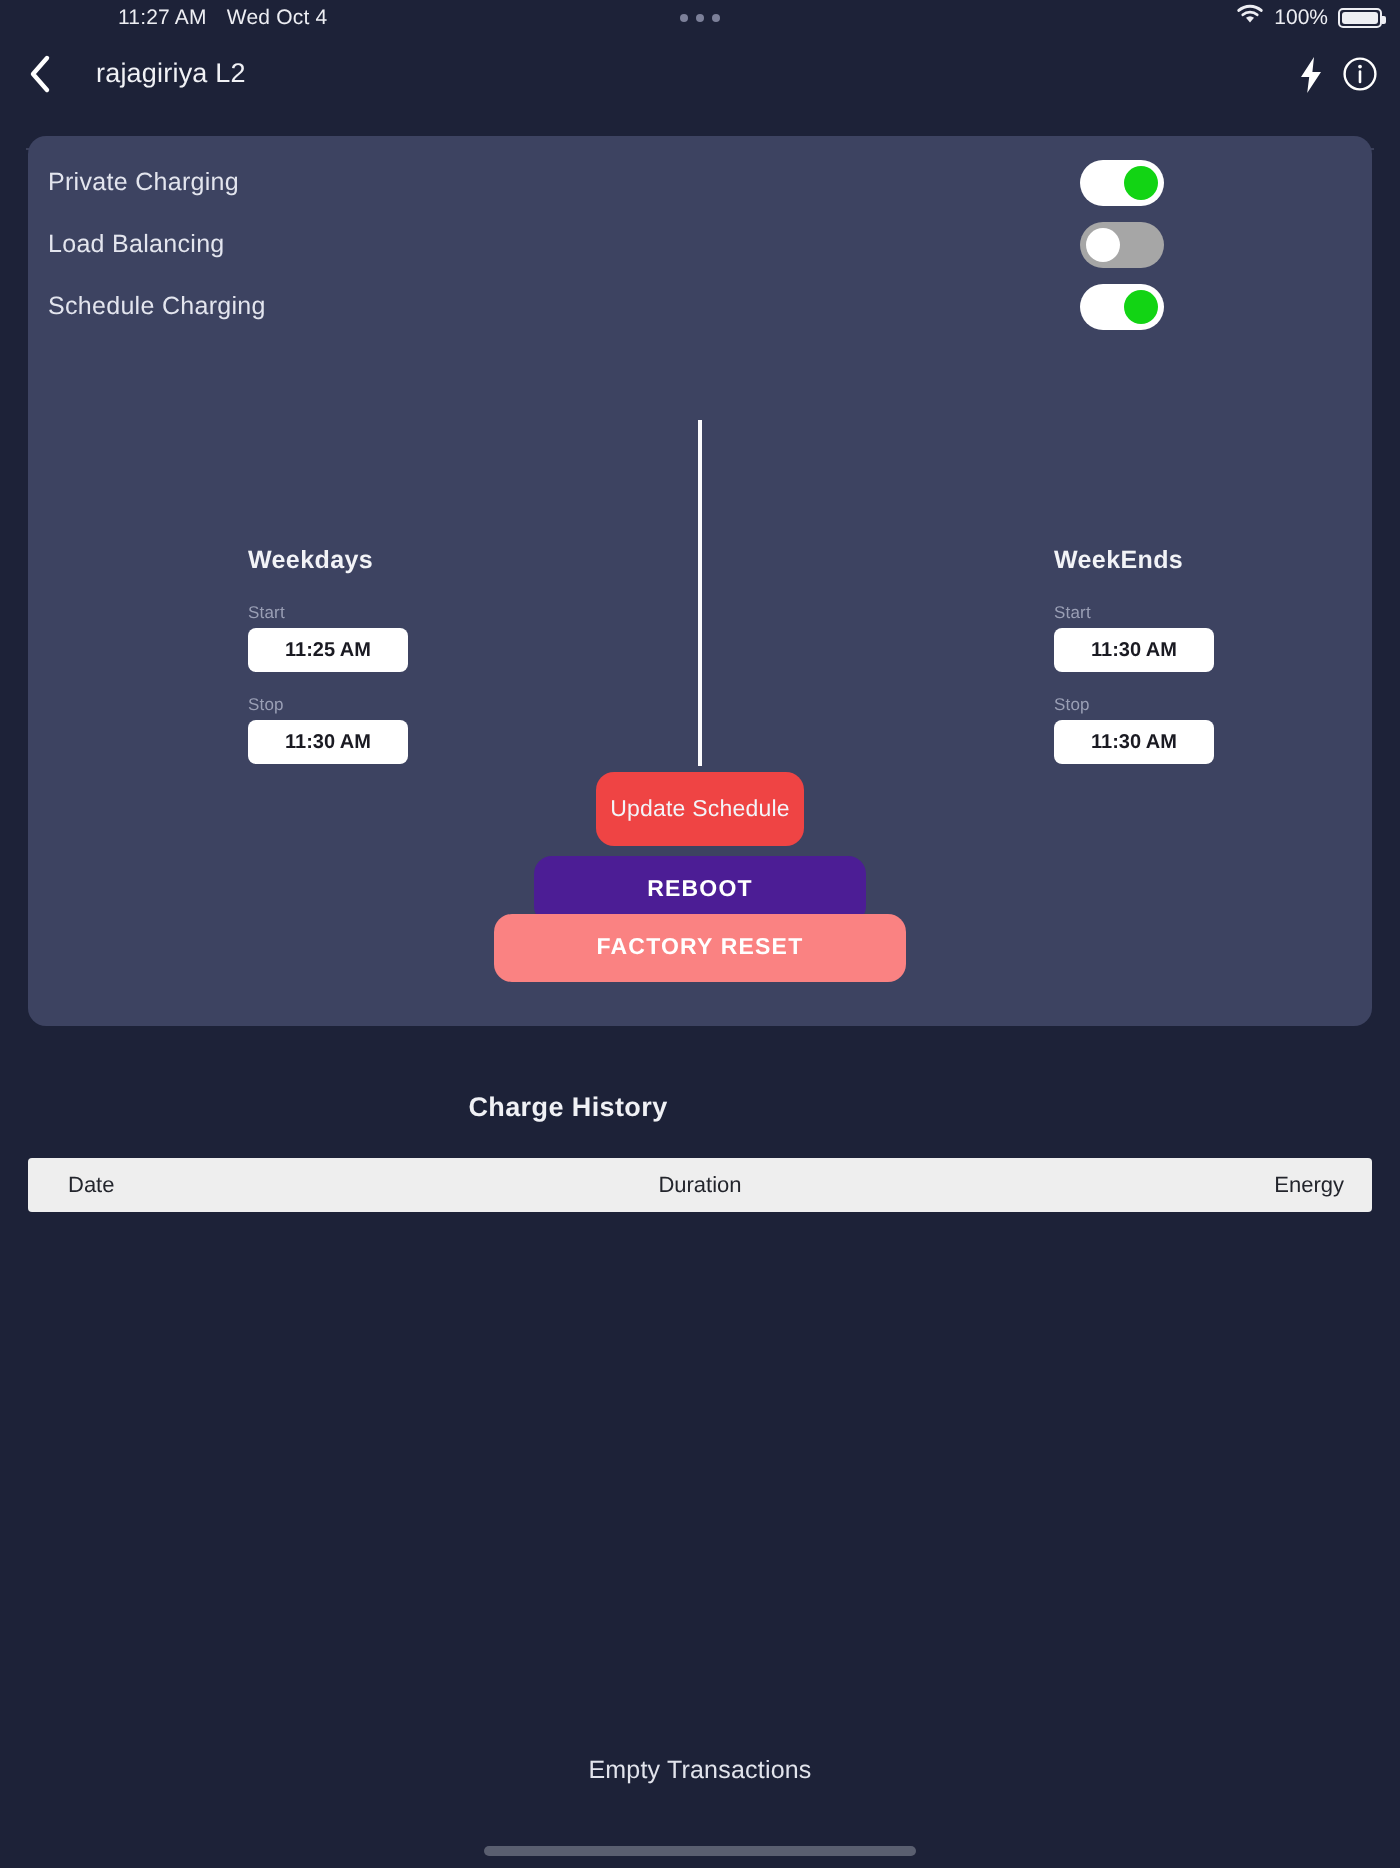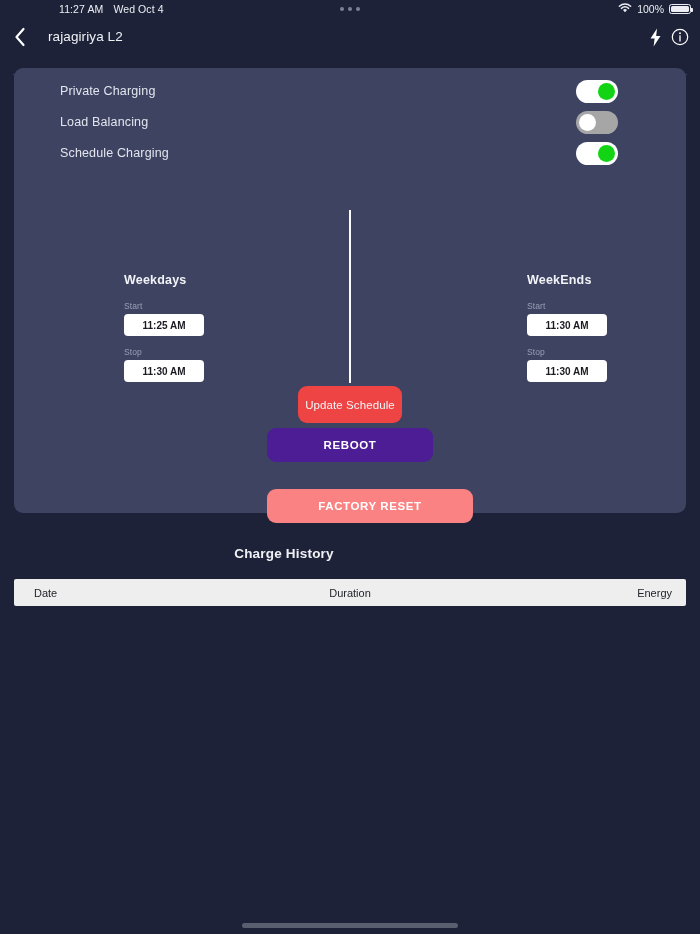--- a/index.html
+++ b/index.html
@@ -55,21 +55,21 @@
 
   
   .card {
     position: absolute; left: 14px; top: 68px;
     width: 672px; height: 445px;
     background: #3D4361;
     border-radius: 9px;
   }
   .toggle-row {
     position: absolute; left: 0; width: 576px; height: 30px;
-    display: flex; align-items: center; margin-left: 36px;
+    display: flex; align-items: center;
   }
   .toggle-row.r1 { top: 8px; }
   .toggle-row.r2 { top: 39px; }
   .toggle-row.r3 { top: 70px; }
   .toggle-label {
     position: absolute; left: 10px;
     color: #E3E5EE; font-size: 12.5px; letter-spacing: 0.15px;
   }
   .switch {
     position: absolute; right: 8px; top: 4px;
@@ -119,23 +119,23 @@
     top: 318px; width: 104px; height: 37px;
     background: #ef4444; border-radius: 9px;
     color: #F3F4F8; font-size: 11.5px; letter-spacing: 0.1px;
   }
   .btn-reboot {
     top: 360px; width: 166px; height: 34px;
     background: #4c1d95; border-radius: 9px;
     color: #FFFFFF; font-size: 11.5px; font-weight: bold; letter-spacing: 0.6px;
   }
   .btn-reset {
-    top: 421px; width: 206px; height: 34px;
+    top: 389px; width: 206px; height: 34px;
     background: #FA8282; border-radius: 9px;
-    color: #FFFFFF; font-size: 11.5px; font-weight: bold; letter-spacing: 0.6px; margin-left: 20px;
+    color: #FFFFFF; font-size: 11.5px; font-weight: bold; letter-spacing: 0.6px;
   }
 
   
   .history-title {
     position: absolute; top: 546px; left: 0; width: 568px;
     text-align: center; color: #F0F1F5;
     font-size: 13.5px; font-weight: bold; letter-spacing: 0.2px;
   }
   .table-head {
     position: absolute; top: 579px; left: 14px;
@@ -257,15 +257,16 @@
   </div>
 
   <div class="history-title">Charge History</div>
 
   <div class="table-head">
     <span class="th th-date">Date</span>
     <span class="th th-duration">Duration</span>
     <span class="th th-energy">Energy</span>
   </div>
 
+  <div class="empty-msg">Empty Transactions</div>
 
   <div class="home-bar"></div>
 </div>
 
 </body></html>

